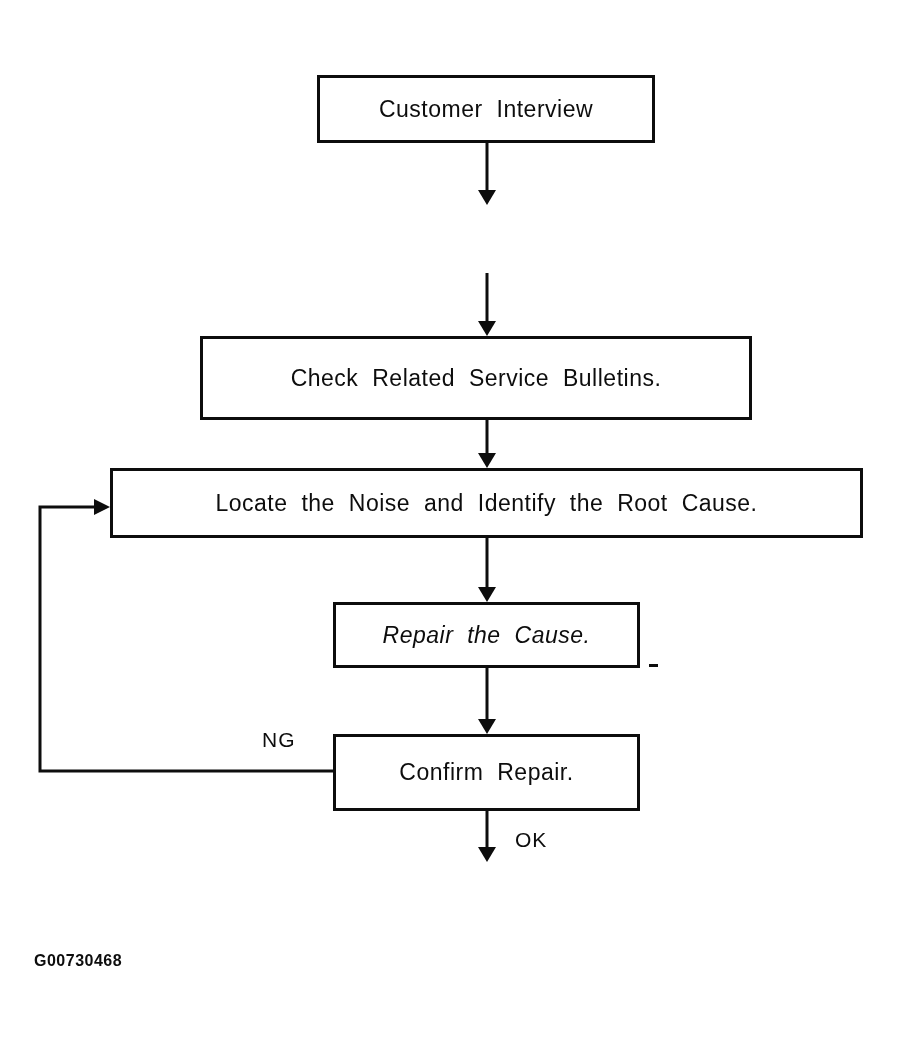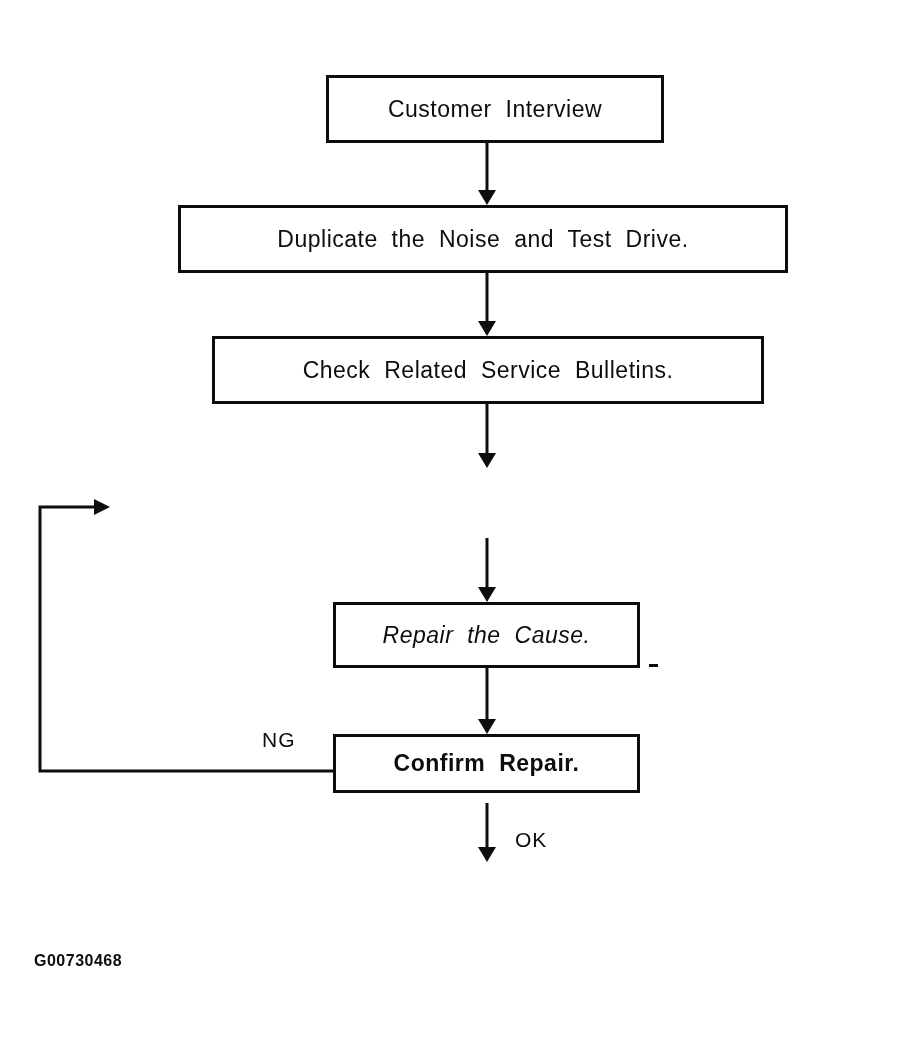--- a/index.html
+++ b/index.html
@@ -22,26 +22,26 @@
     background: #ffffff;
     display: flex;
     align-items: center;
     justify-content: center;
     font-size: 23px;
     letter-spacing: 0.5px;
     word-spacing: 7px;
     white-space: nowrap;
     box-sizing: border-box;
   }
-  #box-1 { left: 326px; top: 75px;  width: 338px; height: 68px; }
+  #box-1 { left: 317px; top: 75px;  width: 338px; height: 68px; }
   #box-2 { left: 178px; top: 205px; width: 610px; height: 68px; }
-  #box-3 { left: 212px; top: 336px; width: 552px; height: 68px; }
+  #box-3 { left: 200px; top: 336px; width: 552px; height: 84px; }
   #box-4 { left: 110px; top: 468px; width: 753px; height: 70px; }
   #box-5 { left: 333px; top: 602px; width: 307px; height: 66px; font-style: italic; }
-  #box-6 { left: 333px; top: 734px; width: 307px; height: 59px; font-weight: bold; }
+  #box-6 { left: 333px; top: 734px; width: 307px; height: 77px; }
   #box-7 { left: 333px; top: 862px; width: 307px; height: 68px; }
 
   .edge-label {
     position: absolute;
     font-size: 21px;
     letter-spacing: 1px;
   }
   #ng-label { left: 262px; top: 728px; }
   #ok-label { left: 515px; top: 828px; }
 
@@ -111,24 +111,24 @@
     <g>
       <polyline points="333,771 40,771 40,507 95,507"></polyline>
       <polygon points="94,499 94,515 110,507"></polygon>
     </g>
 
     <rect x="649" y="664" width="9" height="3"></rect>
   </svg>
 
   <div class="flow-box" id="box-1">Customer Interview</div>
 
-  <div class="flow-box" id="box-2">Duplicate the Noise and Test Drive.</div>
 
   <div class="flow-box" id="box-3">Check Related Service Bulletins.</div>
 
+  <div class="flow-box" id="box-4">Locate the Noise and Identify the Root Cause.</div>
 
   <div class="flow-box" id="box-5">Repair the Cause.</div>
 
   <div class="flow-box" id="box-6">Confirm Repair.</div>
 
 
   <div class="edge-label" id="ng-label">NG</div>
 
   <div class="edge-label" id="ok-label">OK</div>
 

